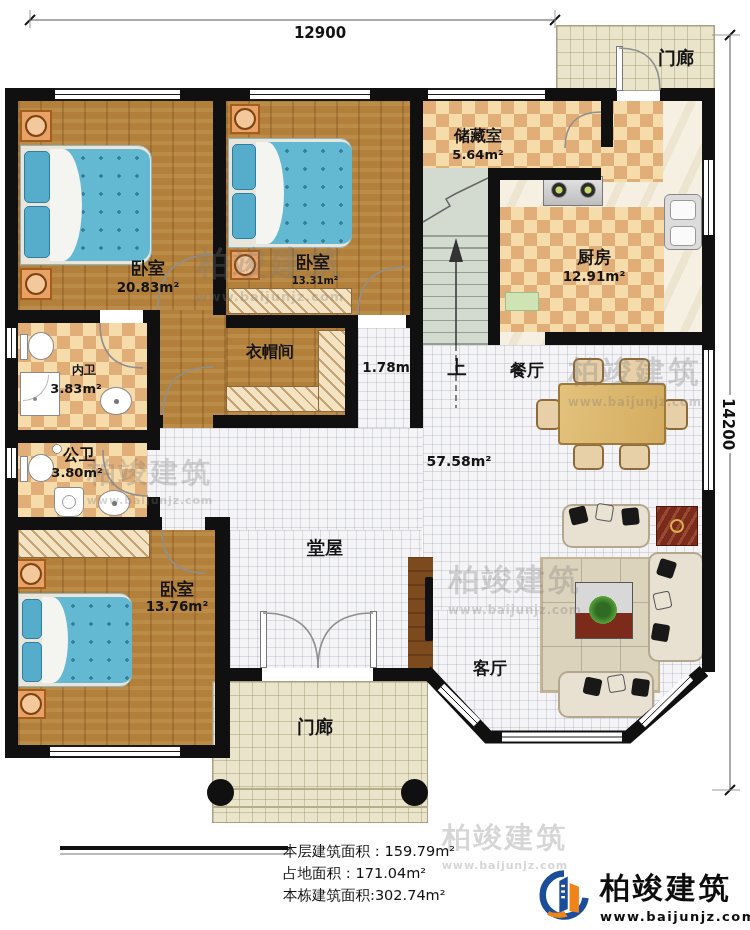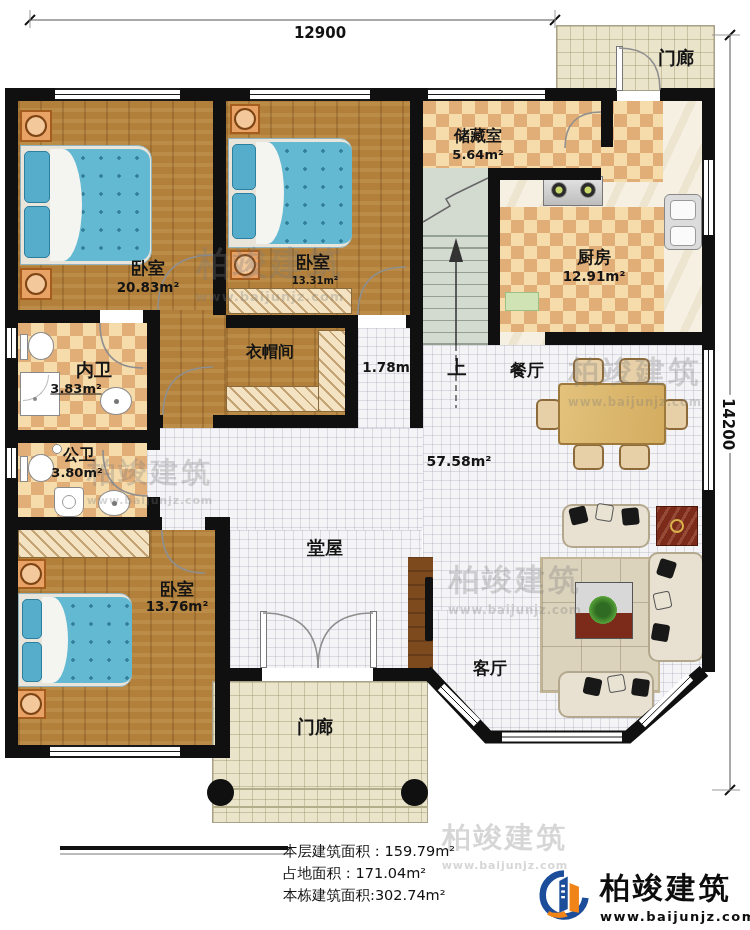--- a/index.html
+++ b/index.html
@@ -329,22 +329,22 @@
 
   <div class="lbl" style="left:676px;top:58px;font-size:18px;">门廊</div>
   <div class="lbl" style="left:478px;top:136px;font-size:16px;">储藏室</div>
   <div class="lbl" style="left:478px;top:154px;font-size:13px;">5.64m²</div>
   <div class="lbl" style="left:594px;top:257px;font-size:17px;">厨房</div>
   <div class="lbl" style="left:594px;top:277px;font-size:13.5px;">12.91m²</div>
   <div class="lbl" style="left:148px;top:268px;font-size:17px;">卧室</div>
   <div class="lbl" style="left:148px;top:288px;font-size:13.5px;">20.83m²</div>
   <div class="lbl" style="left:313px;top:262px;font-size:17px;">卧室</div>
   <div class="lbl" style="left:315px;top:281px;font-size:10px;">13.31m²</div>
-  <div class="lbl" style="left:94px;top:370px;font-size:18px;">内卫</div>
-  <div class="lbl" style="left:76px;top:388px;font-size:13px;text-decoration:underline;">3.83m²</div>
+  <div class="lbl" style="left:84px;top:370px;font-size:12px;">内卫</div>
+  <div class="lbl" style="left:76px;top:388px;font-size:13px;">3.83m²</div>
   <div class="lbl" style="left:270px;top:352px;font-size:16px;">衣帽间</div>
   <div class="lbl" style="left:389px;top:368px;font-size:13.5px;">1.78m²</div>
   <div class="lbl" style="left:457px;top:367px;font-size:19px;">上</div>
   <div class="lbl" style="left:527px;top:370px;font-size:17px;">餐厅</div>
   <div class="lbl" style="left:459px;top:461px;font-size:14px;">57.58m²</div>
   <div class="lbl" style="left:79px;top:455px;font-size:16px;">公卫</div>
   <div class="lbl" style="left:77px;top:472px;font-size:13px;">3.80m²</div>
   <div class="lbl" style="left:325px;top:548px;font-size:18px;">堂屋</div>
   <div class="lbl" style="left:177px;top:589px;font-size:17px;">卧室</div>
   <div class="lbl" style="left:177px;top:607px;font-size:13.5px;">13.76m²</div>

